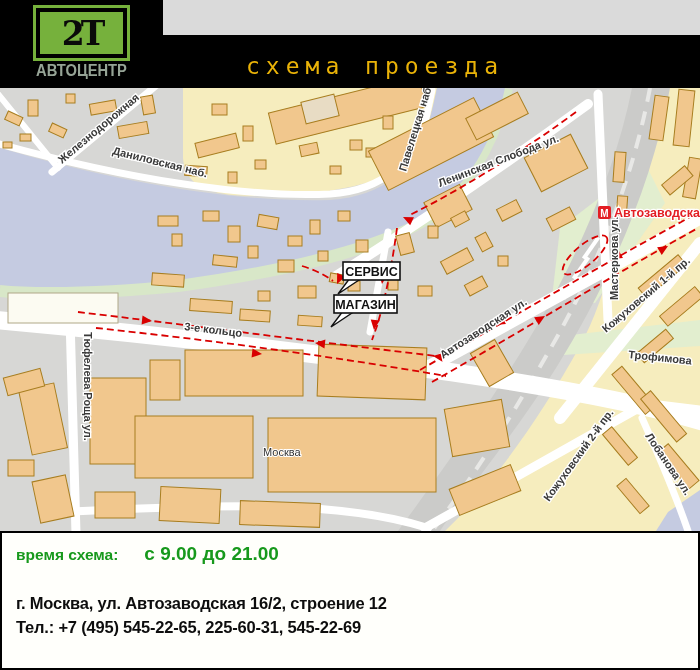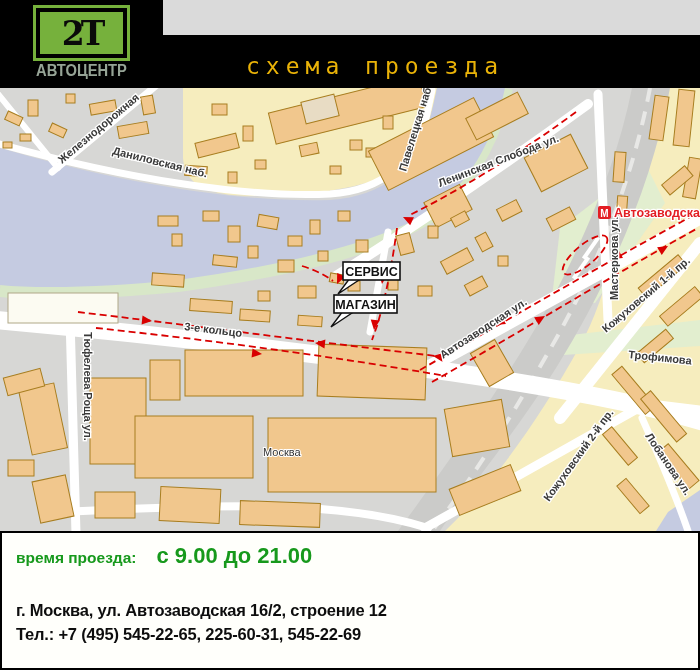--- a/index.html
+++ b/index.html
@@ -34,23 +34,23 @@
   .arr{fill:#d90000;}
   .metro-lbl{font-family:"Liberation Sans",sans-serif;font-weight:bold;font-size:12.5px;
        fill:#e31e24;stroke:#fff;stroke-width:2.6px;paint-order:stroke;}
   .callout-box{fill:#ffffff;stroke:#111;stroke-width:1.6;}
   .callout-txt{font-family:"Liberation Sans",sans-serif;font-weight:bold;font-size:12.5px;
        fill:#111;text-anchor:middle;}
   
   .info{position:absolute;top:531px;left:0;width:700px;height:139px;background:#fffffb;
         border:2px solid #000;box-sizing:border-box;}
   .hours{position:absolute;top:10px;left:14px;color:#17991c;font-weight:bold;font-size:15.5px;}
-  .hours .val{font-size:22px;margin-left:20px;}
+  .hours .val{font-size:19px;margin-left:26px;}
   .addr-block{position:absolute;top:58px;left:14px;color:#0d0d0d;font-weight:bold;
-        font-size:16.5px;line-height:24px;letter-spacing:-0.2px;margin-top:7px;}
+        font-size:16.5px;line-height:24px;letter-spacing:-0.2px;}
   .email-line{color:#1a6fd4;}
   .email-line a{color:#1a6fd4;text-decoration:underline;}
 </style>
 </head>
 <body>
 
 <div class="page">
 
   <div class="header">
     <div class="graybar"></div>
@@ -261,21 +261,21 @@
     <g>
       <polygon points="343,223 355,223 331,239" fill="#fff" stroke="#111" stroke-width="1.4"></polygon>
       <rect class="callout-box" x="334" y="207" width="63" height="18"></rect>
       <text class="callout-txt" x="365.5" y="220.5">МАГАЗИН</text>
     </g>
   </svg>
   </div>
 
   <div class="info">
     <div class="hours">
-      <span>время проезда:</span><span class="val">с 9.00 до 21.00</span>
+      <span>время схема:</span><span class="val">с 9.00 до 21.00</span>
     </div>
     <div class="addr-block">
       <div>г. Москва, ул. Автозаводская 16/2, строение 12</div>
       <div>Тел.: +7 (495) 545-22-65, 225-60-31, 545-22-69</div>
     </div>
   </div>
 
 </div>
 
 </body></html>

